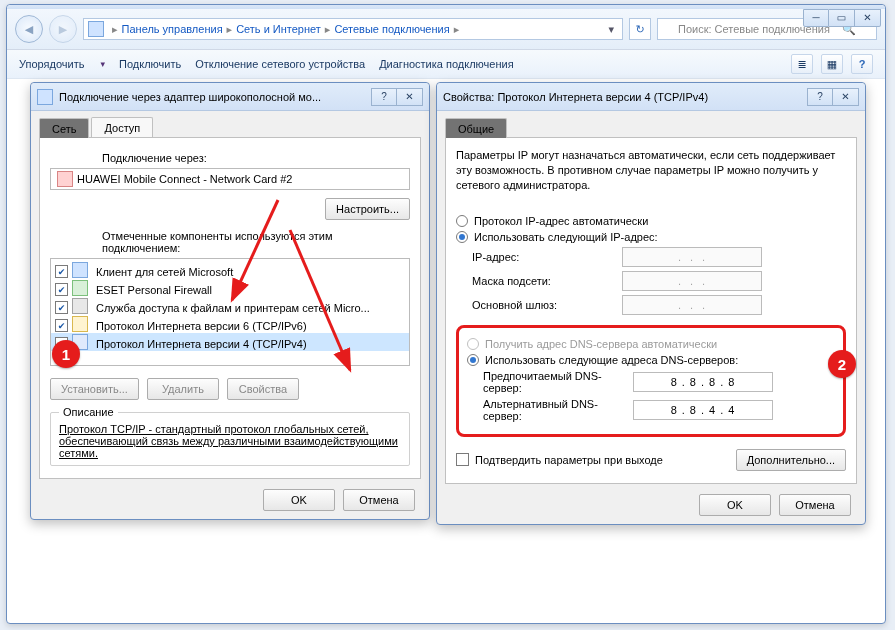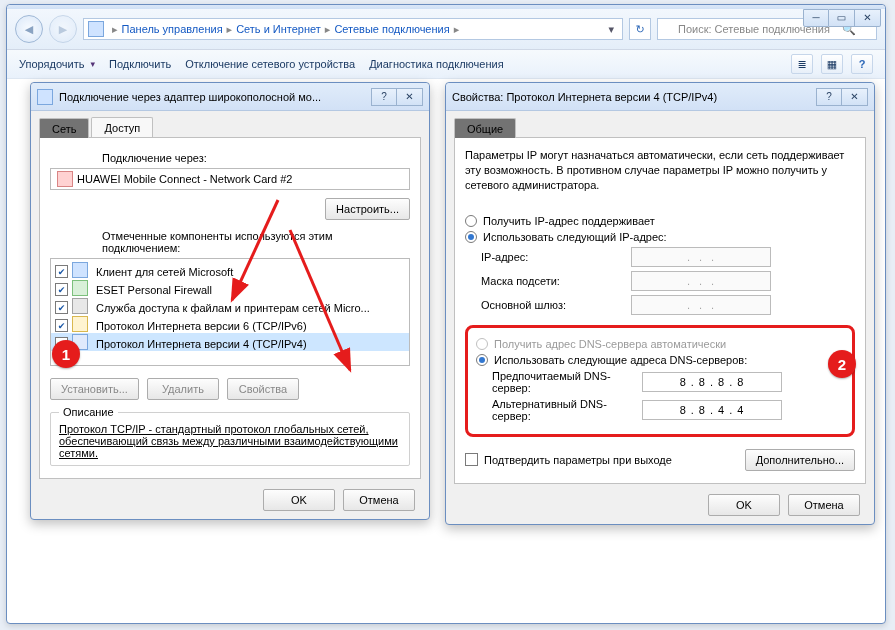--- a/index.html
+++ b/index.html
@@ -19,21 +19,21 @@
   .pathbox { flex: 1; height: 22px; border: 1px solid #b3c8e2; background: #fff; display:flex; align-items:center; padding: 0 4px; gap:4px; }
   .crumb { color:#1459c3; }
   .crumb-sep { color:#888; }
   .path-icon { width:16px; height:16px; display:inline-block; }
   .dd-arrow { margin-left:auto; color:#556; padding:0 4px; }
   .refresh { width:22px; height:22px; border:1px solid #b3c8e2; background:#fff; display:flex;align-items:center;justify-content:center; color:#2a66b7;}
   .searchbox { width: 220px; height:22px; border:1px solid #b3c8e2; background:#fff; display:flex; align-items:center; padding:0 20px; color:#888;}
   .searchbox .si { margin-left:auto; color:#1459c3;}
 
   .cmdbar { display:flex; align-items:center; gap:14px; padding: 4px 12px; background: linear-gradient(#f6fafd,#e9f1fb); border-bottom:1px solid #dde6f1; color:#1b3a63; }
-  .cmd { display:flex; align-items:center; gap:6px; }
+  .cmd { display:flex; align-items:center; gap:16px; }
   .cmd .dd { font-size:9px; color:#537; }
   .cmd-right { margin-left:auto; display:flex; gap:8px; }
   .cmd-right .tb { width:22px;height:20px; border:1px solid #c6d6ea; background:linear-gradient(#fff,#e7eff9); display:flex;align-items:center;justify-content:center; border-radius:2px;}
 
   
   .dlg { position:absolute; background:#f0f0f0; border:1px solid #6b8ec0; border-radius:4px; box-shadow:0 4px 12px rgba(0,0,0,.25); }
   .dlg-title { height:28px; background:linear-gradient(#e0ecfa,#d2e1f6); border-bottom:1px solid #b4c8e2; display:flex; align-items:center; padding:0 6px; border-radius:4px 4px 0 0;}
   .dlg-title .ticon { width:16px;height:16px; margin-right:6px; }
   .dlg-title .ttext { flex:1; color:#000; overflow:hidden; text-overflow:ellipsis; white-space:nowrap; }
   .dlg-wb { display:flex; }
@@ -213,38 +213,38 @@
       </div>
     </div>
 
     <div class="dlg-footer">
       <div class="btn">OK</div>
       <div class="btn">Отмена</div>
     </div>
   </div>
 </div>
 
-<div class="dlg" style="left:445px; top:82px; width:430px;">
+<div class="dlg" style="left:436px; top:82px; width:430px;">
   <div class="dlg-title">
     <span class="ttext">Свойства: Протокол Интернета версии 4 (TCP/IPv4)</span>
     <div class="dlg-wb">
       <div class="wb">?</div>
       <div class="wb">✕</div>
     </div>
   </div>
   <div class="dlg-body">
     <div class="tabstrip">
       <div class="tab active">Общие</div>
     </div>
     <div class="tab-content">
       <div class="info-text">Параметры IP могут назначаться автоматически, если сеть поддерживает эту возможность. В противном случае параметры IP можно получить у сетевого администратора.</div>
 
       <div class="radio-row">
         <span class="radio"></span>
-        <span class="rlbl">Получить IP-адрес поддерживает</span>
+        <span class="rlbl">Протокол IP-адрес автоматически</span>
       </div>
       <div class="radio-row">
         <span class="radio sel"></span>
         <span class="rlbl">Использовать следующий IP-адрес:</span>
       </div>
 
       <div style="padding-left:16px;">
         <div class="form-row">
             <span class="flabel">IP-адрес:</span>
           <div class="ipbox dim">

